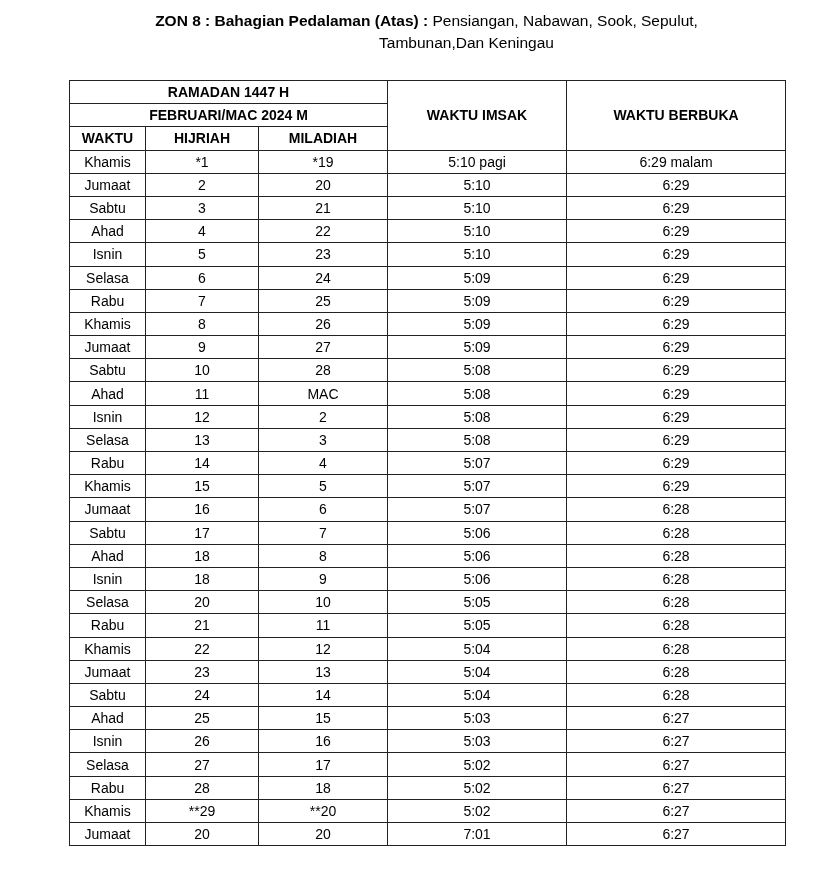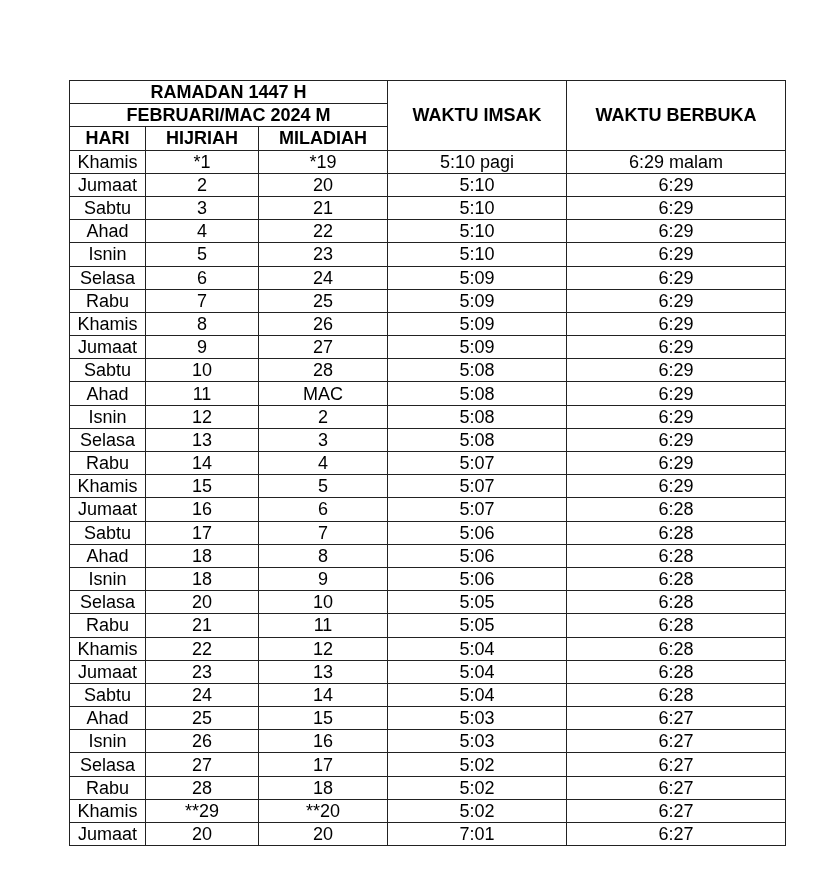--- a/index.html
+++ b/index.html
@@ -1,50 +1,52 @@
 <!DOCTYPE html>
 <html><head>
 <meta charset="utf-8">
 <style>
   html, body { margin:0; padding:0; background:#ffffff; }
   body { width:825px; height:886px; position:relative; font-family:"Liberation Sans", sans-serif; color:#000; overflow:hidden; }
   .title { position:absolute; left:0; top:10px; width:825px; text-align:center; font-size:15.5px; line-height:22px; }
   .title .line1 { display:block; padding-left:28px; }
   .title .line2 { display:block; padding-left:108px; }
   .title b { font-weight:bold; }
-  table { position:absolute; left:69px; top:80px; border-collapse:collapse; table-layout:fixed; width:716px; font-size:18px; }
+  table { position:absolute; left:69px; top:80px; border-collapse:collapse; table-layout:fixed; width:716px; font-size:14px; }
   td, th { border:1.5px solid #222; text-align:center; padding:0; height:22.2px; line-height:22px; white-space:nowrap; }
   th { font-weight:bold; }
   col.c1 { width:76px; } col.c2 { width:113px; } col.c3 { width:129px; } col.c4 { width:179px; } col.c5 { width:219px; }
 </style>
 </head>
 <body>
 
 <div class="title">
+  <span class="line1"><b>ZON 8 : Bahagian Pedalaman (Atas) :</b><span> Pensiangan, Nabawan, Sook, Sepulut,</span></span>
+  <span class="line2">Tambunan,Dan Keningau</span>
 </div>
 
 <table>
   <colgroup>
       <col class="c1">
       <col class="c2">
       <col class="c3">
       <col class="c4">
       <col class="c5">
     </colgroup>
   <thead>
     <tr>
       <th colspan="3">RAMADAN 1447 H</th>
       <th rowspan="3">WAKTU IMSAK</th>
       <th rowspan="3">WAKTU BERBUKA</th>
     </tr>
     <tr>
       <th colspan="3">FEBRUARI/MAC 2024 M</th>
     </tr>
     <tr>
-      <th>HARI</th>
+      <th>WAKTU</th>
       <th>HIJRIAH</th>
       <th>MILADIAH</th>
     </tr>
   </thead>
   <tbody id="rows">
       <tr>
         <td>Khamis</td>
         <td>*1</td>
         <td>*19</td>
         <td>5:10 pagi</td>

